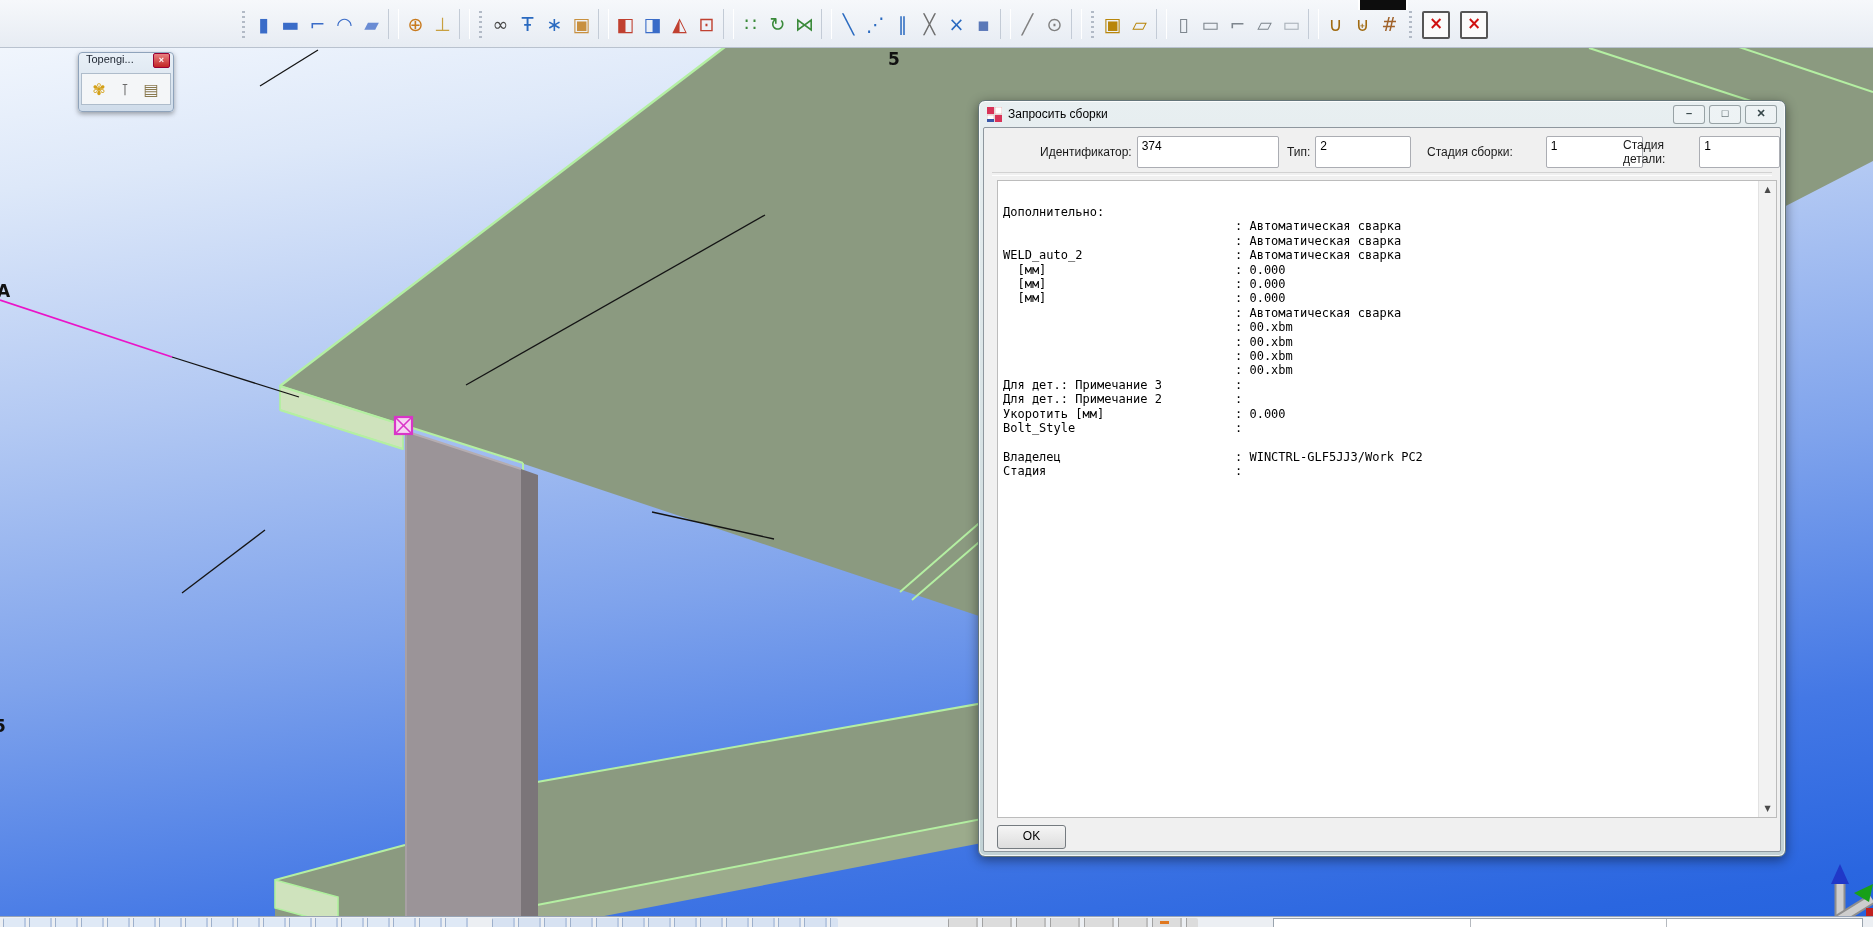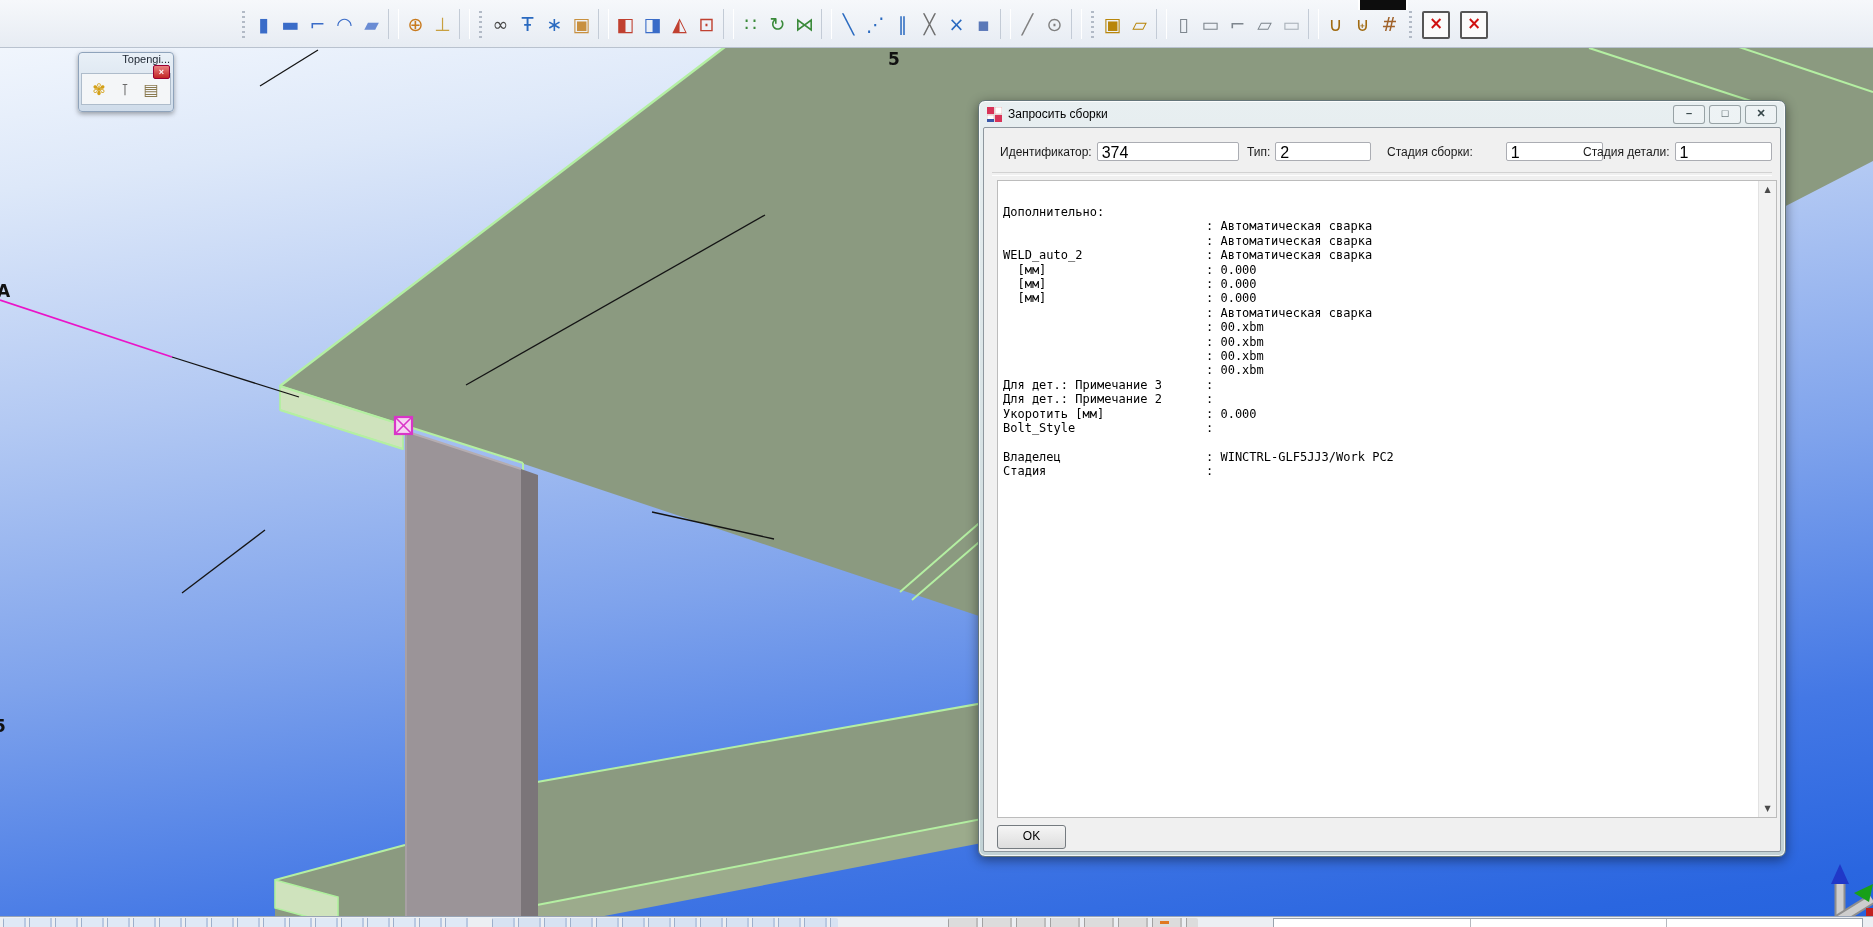--- a/index.html
+++ b/index.html
@@ -24,55 +24,55 @@
        background:repeating-linear-gradient(0deg,#b2bac6 0 2px,transparent 2px 5px);
        background-size:3px 100%;background-repeat:no-repeat;background-position:center;}
   .tbi.xbox{width:24px;height:24px;line-height:21px;border:2px solid #565656;background:#fbfbfb;
        font-weight:bold;font-size:17px;margin:2px 5px 0 5px;border-radius:2px;}
   .black-fragment{position:absolute;left:1358px;top:0;width:46px;height:10px;z-index:40;
        background:#0d0d0d;border-left:2px solid #fff;border-right:2px solid #fff;}
   
   .topengi{position:absolute;left:78px;top:52px;width:94px;height:58px;z-index:31;
     background:linear-gradient(#e9f0f7,#cfdcea);border:1px solid #8fa3bb;border-radius:4px;
     box-shadow:0 2px 5px rgba(0,0,0,.35);}
-  .topengi .tt-bar{height:20px;display:flex;align-items:flex-end;padding:0 3px 0 7px;flex-direction:column;}
+  .topengi .tt-bar{height:20px;display:flex;align-items:flex-start;padding:0 3px 0 7px;}
   .topengi .tt-title{font-size:11px;color:#1c2430;flex:1 1 auto;}
   .topengi .tt-close{width:15px;height:13px;border:1px solid #903;border-radius:2px;
     background:linear-gradient(#e98080,#c22525);color:#fff;font-size:9px;line-height:12px;
     text-align:center;font-weight:bold;}
   .topengi .tt-body{margin:0 2px;background:#f4f6f8;border:1px solid #aebccb;height:30px;
     display:flex;align-items:center;padding-left:4px;}
   .topengi .tt-body span{width:26px;text-align:center;font-size:16px;font-family:"DejaVu Sans",sans-serif;}
   
   .dialog{position:absolute;left:978px;top:100px;width:806px;height:755px;z-index:50;
     background:linear-gradient(#e8eff1,#c2d2d5);
     border:1px solid #65767a;border-radius:7px;
     box-shadow:0 3px 12px rgba(0,0,0,.45), inset 0 0 0 1px rgba(255,255,255,.8);}
   .dlg-titlebar{height:26px;display:flex;align-items:center;padding:0 8px;}
   .dlg-ico{width:15px;height:15px;margin-right:6px;flex:0 0 auto;}
   .dlg-title{font-size:12px;color:#000;flex:1 1 auto;}
   .dlg-btn{width:30px;height:17px;margin-left:4px;border:1px solid rgba(80,95,100,.55);
     border-radius:3px;background:rgba(255,255,255,.28);color:#37474a;font-size:11px;
     line-height:15px;text-align:center;font-weight:bold;}
   .dlg-panel{position:absolute;left:4px;right:4px;top:26px;bottom:4px;
     background:#f0f0f0;border:1px solid #8e979e;border-radius:2px;}
-  .fld{position:absolute;top:13px;height:21px;display:flex;align-items:center;}
+  .fld{position:absolute;top:13px;height:21px;display:flex;align-items:center;margin-left:40px;}
   .flabel{font-size:12px;color:#1a1a1a;display:inline-block;}
-  .finput{display:inline-block;height:19px;line-height:19px;background:#fff;
-    border:1px solid #abadb3;border-radius:2px;font-size:16px;padding-left:4px;
+  .finput{display:inline-block;height:32px;line-height:19px;background:#fff;
+    border:1px solid #abadb3;border-radius:2px;font-size:12px;padding-left:4px;
     box-sizing:border-box;margin-left:5px;color:#000;}
   .groove{position:absolute;left:8px;right:8px;top:44px;height:2px;
     border-top:1px solid #d2d2d2;border-bottom:1px solid #fdfdfd;}
   .dlg-text{position:absolute;left:13px;top:52px;width:780px;height:638px;
     background:#fff;border:1px solid #bcbcbc;box-sizing:border-box;overflow:hidden;}
   .dlg-text-inner{padding:24px 24px 6px 5px;}
   .tl{font-family:"DejaVu Sans Mono",monospace;font-size:12px;line-height:14.4px;
     white-space:pre;color:#000;}
   .tk{display:inline-block;width:203px;white-space:pre;}
-  .tv{white-space:pre;}
+  .tv{white-space:pre;margin-left:29px;}
   .dlg-scroll{position:absolute;right:0;top:0;width:17px;height:100%;
     background:#f2f2f2;border-left:1px solid #e2e2e2;}
   .scr-btn{position:absolute;left:0;width:17px;height:17px;font-size:8px;color:#4a4a4a;
     text-align:center;line-height:17px;font-family:"DejaVu Sans",sans-serif;}
   .scr-up{top:0;}  .scr-dn{bottom:0;}
   .ok-btn{position:absolute;left:13px;top:697px;width:67px;height:22px;
     background:linear-gradient(#f5f5f5,#dddddd);border:1px solid #757b80;border-radius:3px;
     font-size:12px;text-align:center;line-height:20px;color:#000;}
   
   .bottom-strip{position:absolute;left:0;bottom:0;width:1873px;height:10px;z-index:20;

